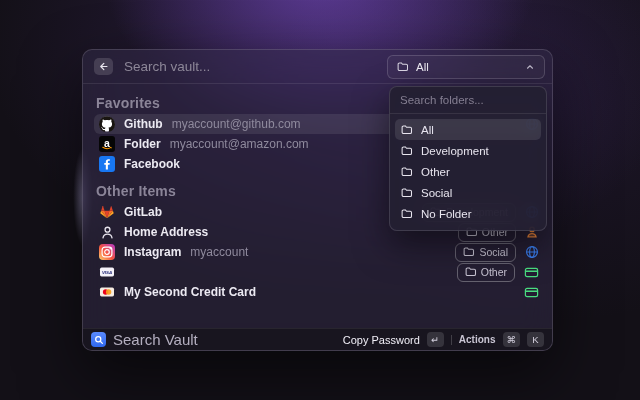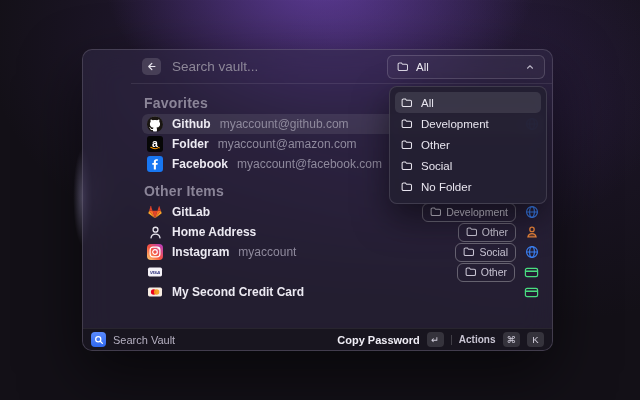--- a/index.html
+++ b/index.html
@@ -12,21 +12,21 @@
       radial-gradient(520px 360px at 53% 10%, rgba(92,58,152,.34), transparent 68%),
       radial-gradient(420px 300px at 86% 28%, rgba(70,45,115,.18), transparent 70%),
       #131017;
   }
   .window{
     position:absolute;left:82px;top:49px;width:471px;height:302px;
     border-radius:10px;border:1px solid rgba(255,255,255,.14);
     background:rgba(49,42,70,.55);
     backdrop-filter:blur(16px) saturate(1.25);
     box-shadow:0 24px 60px rgba(0,0,0,.55);
-    overflow:hidden;box-sizing:border-box;padding-left:48px;
+    overflow:hidden;box-sizing:border-box;
   }
   .header{display:flex;align-items:center;height:33px;padding:0 7px 0 11px;
     border-bottom:1px solid rgba(255,255,255,.09);position:relative;}
   .back-btn{width:19px;height:17px;border:none;border-radius:5px;cursor:pointer;
     background:rgba(255,255,255,.14);display:flex;align-items:center;justify-content:center;
     padding:0;flex:0 0 auto;}
   .search-input{flex:1;margin-left:9px;background:transparent;border:none;outline:none;
     font-family:inherit;font-size:13.5px;color:#ece9f2;min-width:40px;}
   .search-input::placeholder{color:#8d8798;}
   .folder-select{flex:0 0 auto;display:flex;align-items:center;gap:7px;width:158px;height:24px;
@@ -42,22 +42,22 @@
   .row .spacer{flex:1;}
   .badge{display:flex;align-items:center;gap:4px;height:17px;padding:0 7px;border-radius:6px;
     border:1px solid rgba(255,255,255,.30);color:#c9c5d4;font-size:10.5px;white-space:nowrap;}
   .icon{display:inline-flex;align-items:center;justify-content:center;line-height:0;}
   .row>.icon.lead{width:16px;flex:0 0 auto;}
   .footer{position:absolute;left:0;right:0;bottom:0;height:21px;
     background:rgba(24,21,31,.94);border-top:1px solid rgba(255,255,255,.07);
     display:flex;align-items:center;padding:0 8px;gap:7px;z-index:5;}
   .footer .sq{width:15px;height:15px;border-radius:4px;background:linear-gradient(180deg,#5a8bff,#2f68ef);
     display:flex;align-items:center;justify-content:center;}
-  .footer .flabel{font-size:11px;color:#b4afc0;flex:1;}
-  .footer .copy{font-size:11px;font-weight:700;color:#f0eef6;}
+  .footer .flabel{font-size:15px;color:#b4afc0;flex:1;}
+  .footer .copy{font-size:11px;font-weight:400;color:#f0eef6;}
   .footer .actions{font-size:10px;color:#c9c5d3;font-weight:bold;}
   .kbd{min-width:9px;height:15px;padding:0 4px;border-radius:4px;background:rgba(255,255,255,.13);
     color:#d3cfdd;font-size:9.5px;display:inline-flex;align-items:center;justify-content:center;}
   .vsep{width:1px;height:10px;background:rgba(255,255,255,.18);}
   .dropdown{position:absolute;left:306px;top:36px;width:158px;z-index:4;box-sizing:border-box;
     border-radius:8px;border:1px solid rgba(255,255,255,.13);
     background:rgba(35,31,49,.93);backdrop-filter:blur(8px);
     box-shadow:0 14px 34px rgba(0,0,0,.5);}
   .dd-search{display:block;width:100%;box-sizing:border-box;height:27px;padding:0 10px;
     background:transparent;border:none;outline:none;border-bottom:1px solid rgba(255,255,255,.09);
@@ -131,21 +131,20 @@
         <span class="spacer"></span>
       </div>
       <div class="row">
         <span class="icon lead">
           <svg width="16" height="16" viewBox="0 0 16 16">
             <rect width="16" height="16" rx="3" fill="#1877f2"></rect>
             <path d="M8.9 13.6V8.8h1.6l.25-1.8H8.9V5.85c0-.52.26-1.03 1.08-1.03h.84V3.28s-.76-.13-1.49-.13c-1.52 0-2.51.92-2.51 2.58V7H5.3v1.8h1.52v4.8z" fill="#fff"></path>
           </svg>
         </span>
         <span class="title">Facebook</span>
-        <span class="subtitle">myaccount@facebook.com</span>
         <span class="spacer"></span>
       </div>
       <div class="section-label">Other Items</div>
       <div class="row">
         <span class="icon lead">
           <svg width="16" height="16" viewBox="0 0 24 24">
             <path fill="#e24329" d="M12 21.42l3.68-11.33H8.32z"></path>
             <path fill="#fc6d26" d="M12 21.42L8.32 10.09H3.16z"></path>
             <path fill="#fca326" d="M3.16 10.09l-1.12 3.44a.76.76 0 00.28.85L12 21.42z"></path>
             <path fill="#e24329" d="M3.16 10.09h5.16L6.1 3.26a.38.38 0 00-.72 0z"></path>
@@ -285,20 +284,21 @@
     <span class="flabel">Search Vault</span>
     <span class="copy">Copy Password</span>
     <span class="kbd">↵</span>
     <span class="vsep"></span>
     <span class="actions">Actions</span>
     <span class="kbd">⌘</span>
     <span class="kbd">K</span>
   </div>
 
   <div class="dropdown">
+    <input class="dd-search" placeholder="Search folders..." style="">
     <div class="dd-options">
         <div class="dd-option selected">
           <span class="icon">
             <svg width="12" height="12" viewBox="0 0 16 16" fill="none" stroke="currentColor" stroke-width="1.4" stroke-linejoin="round">
               <path d="M1.5 4.4c0-1 .8-1.8 1.8-1.8h2.5l1.5 1.7h5c1 0 1.7.8 1.7 1.8v4.8c0 1-.8 1.8-1.8 1.8H3.3c-1 0-1.8-.8-1.8-1.8z"></path>
             </svg>
           </span>
           <span>All</span>
         </div>
         <div class="dd-option">

